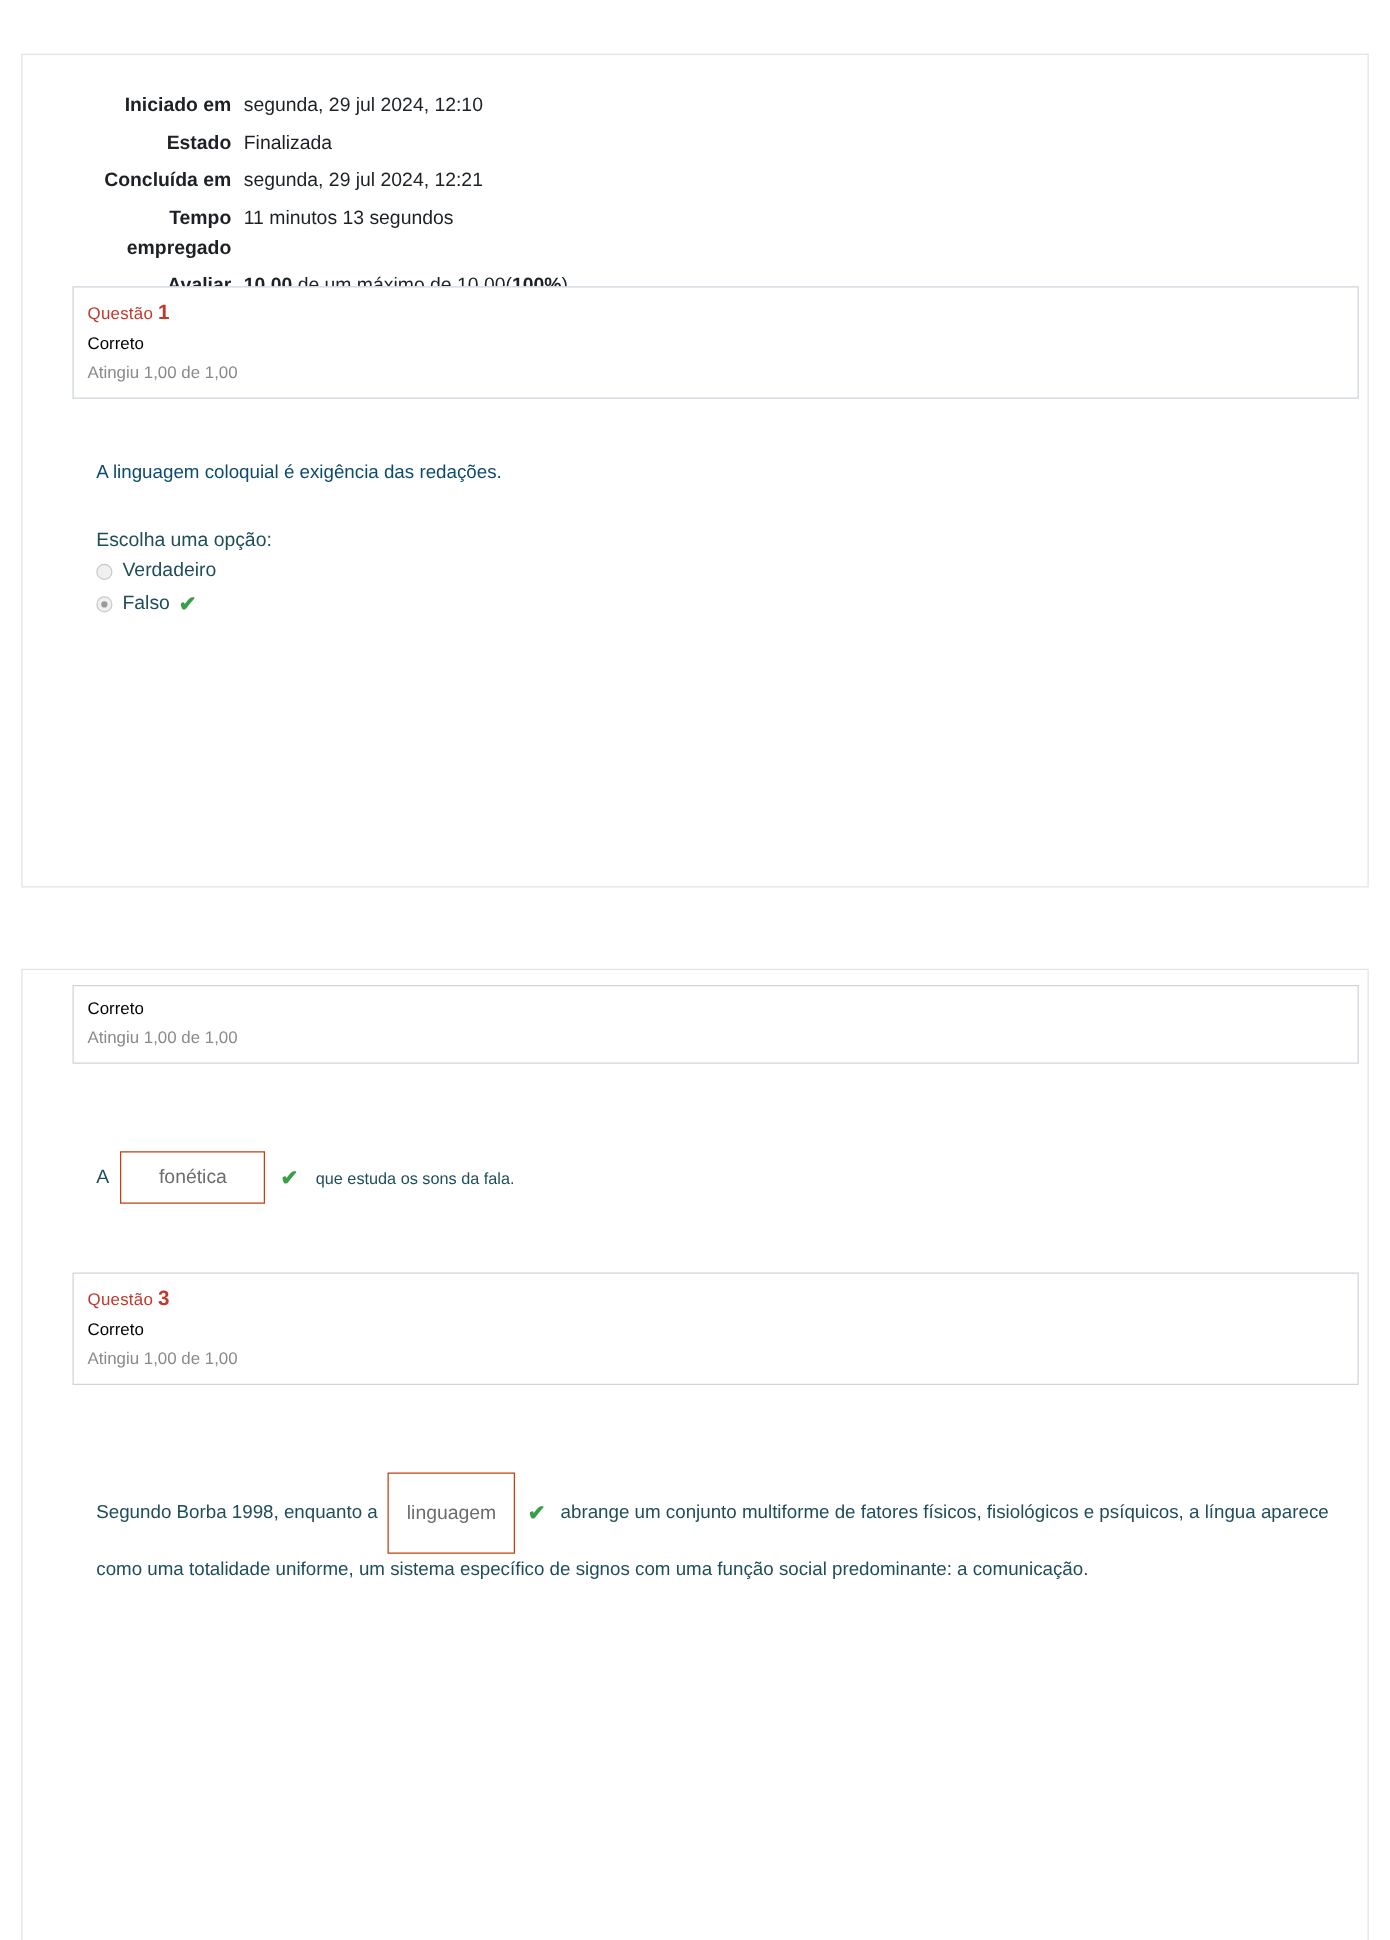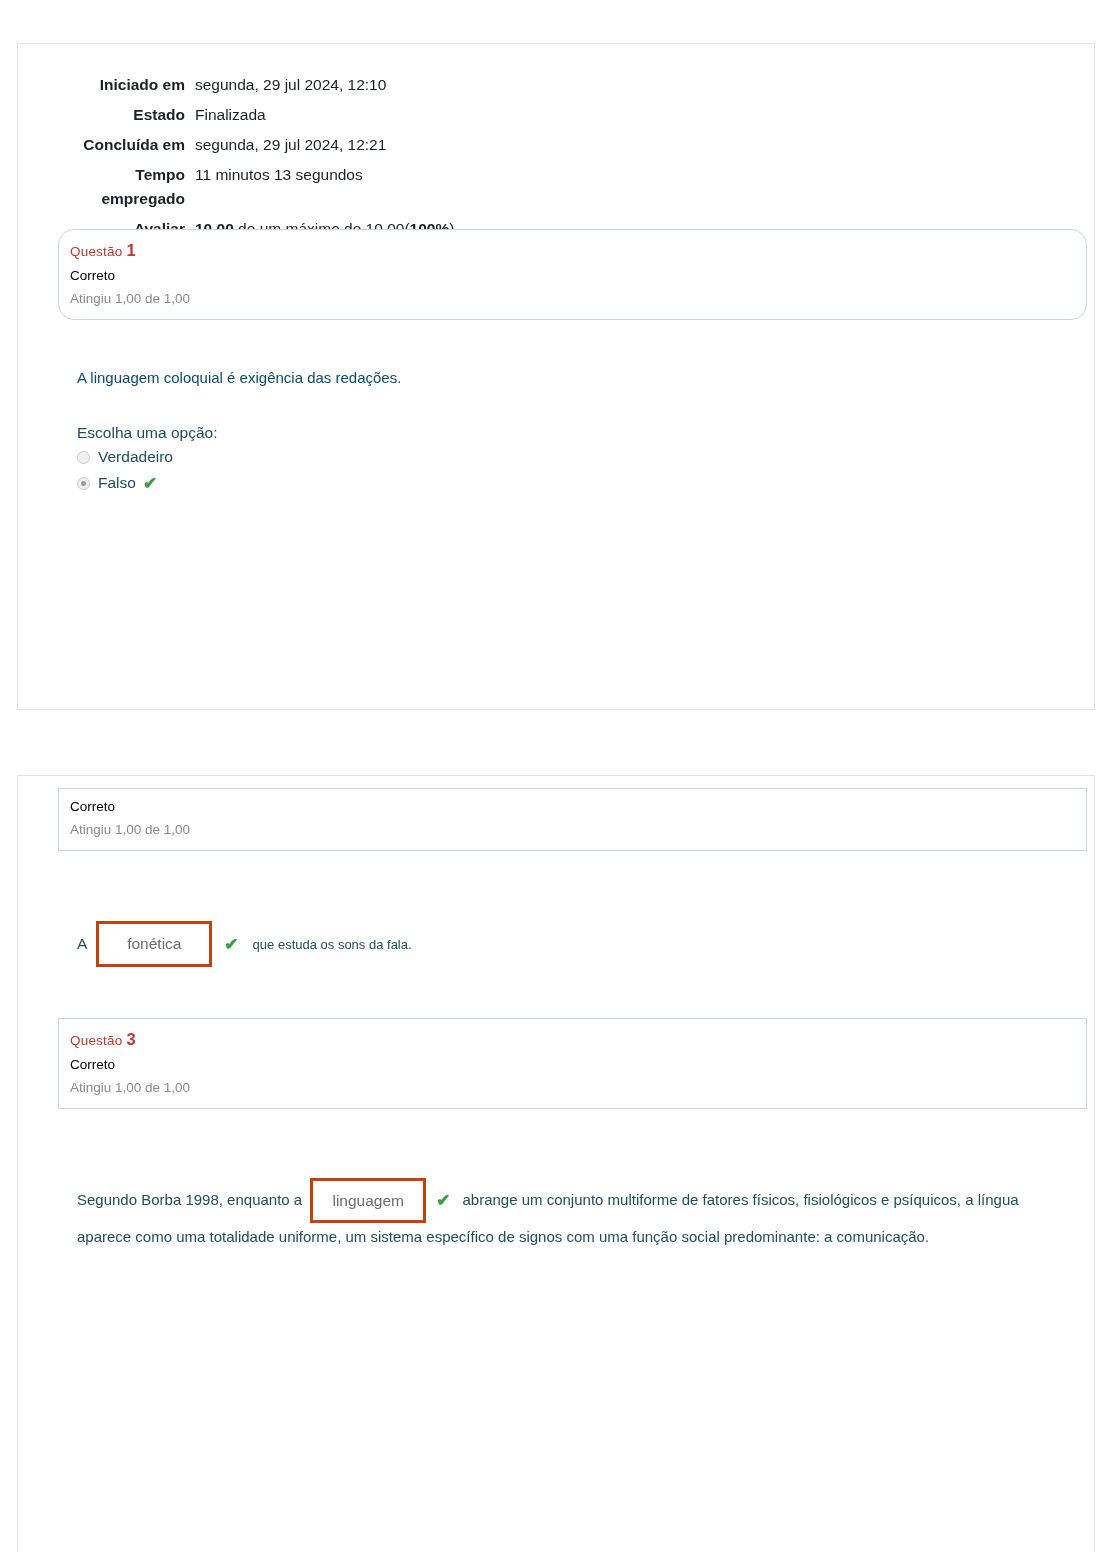--- a/index.html
+++ b/index.html
@@ -148,35 +148,35 @@
     font-size: 17px;
     font-weight: bold;
     line-height: 1;
     margin-left: 7px;
     vertical-align: middle;
   }
 
   
   .answer-box {
     display: inline-block;
-    border: 3px solid #c2410c;
+    border: 1px solid #c2410c;
     background: #ffffff;
     color: #6d6d6d;
     font-size: 15.5px;
     font-family: "Liberation Sans", sans-serif;
     text-align: center;
     vertical-align: middle;
   }
   .answer-box.box-q2 {
     width: 116px;
     padding: 11px 4px;
   }
   .answer-box.box-q3 {
-    width: 116px;
-    padding: 6px 4px;
+    width: 102px;
+    padding: 18px 4px;
   }
   .inline-seg {
     font-size: 15px;
     color: #1f4e5a;
     vertical-align: middle;
   }
 </style>
 </head>
 <body>
 
@@ -200,21 +200,21 @@
         <th>Tempo empregado</th>
         <td>11 minutos 13 segundos</td>
       </tr>
       <tr>
         <th>Avaliar</th>
         <td><b>10,00</b><span> de um máximo de 10,00(</span><b>100%</b><span>)</span></td>
       </tr>
     </tbody>
   </table>
 
-  <div class="qinfo-box" style="top:185px;border-radius:16px;">
+  <div class="qinfo-box" style="top:185px;">
     <p class="qinfo-no"><span>Questão</span> <span class="qnum">1</span></p>
     <p class="qinfo-state">Correto</p>
     <p class="qinfo-mark">Atingiu 1,00 de 1,00</p>
   </div>
 
   <div class="qbody" style="left:59px; top:322px; width:960px;">
     <p class="qtext">A linguagem coloquial é exigência das redações.</p>
     <p class="prompt-label" style="margin-top:35px;">Escolha uma opção:</p>
 
     <div class="option-row">

